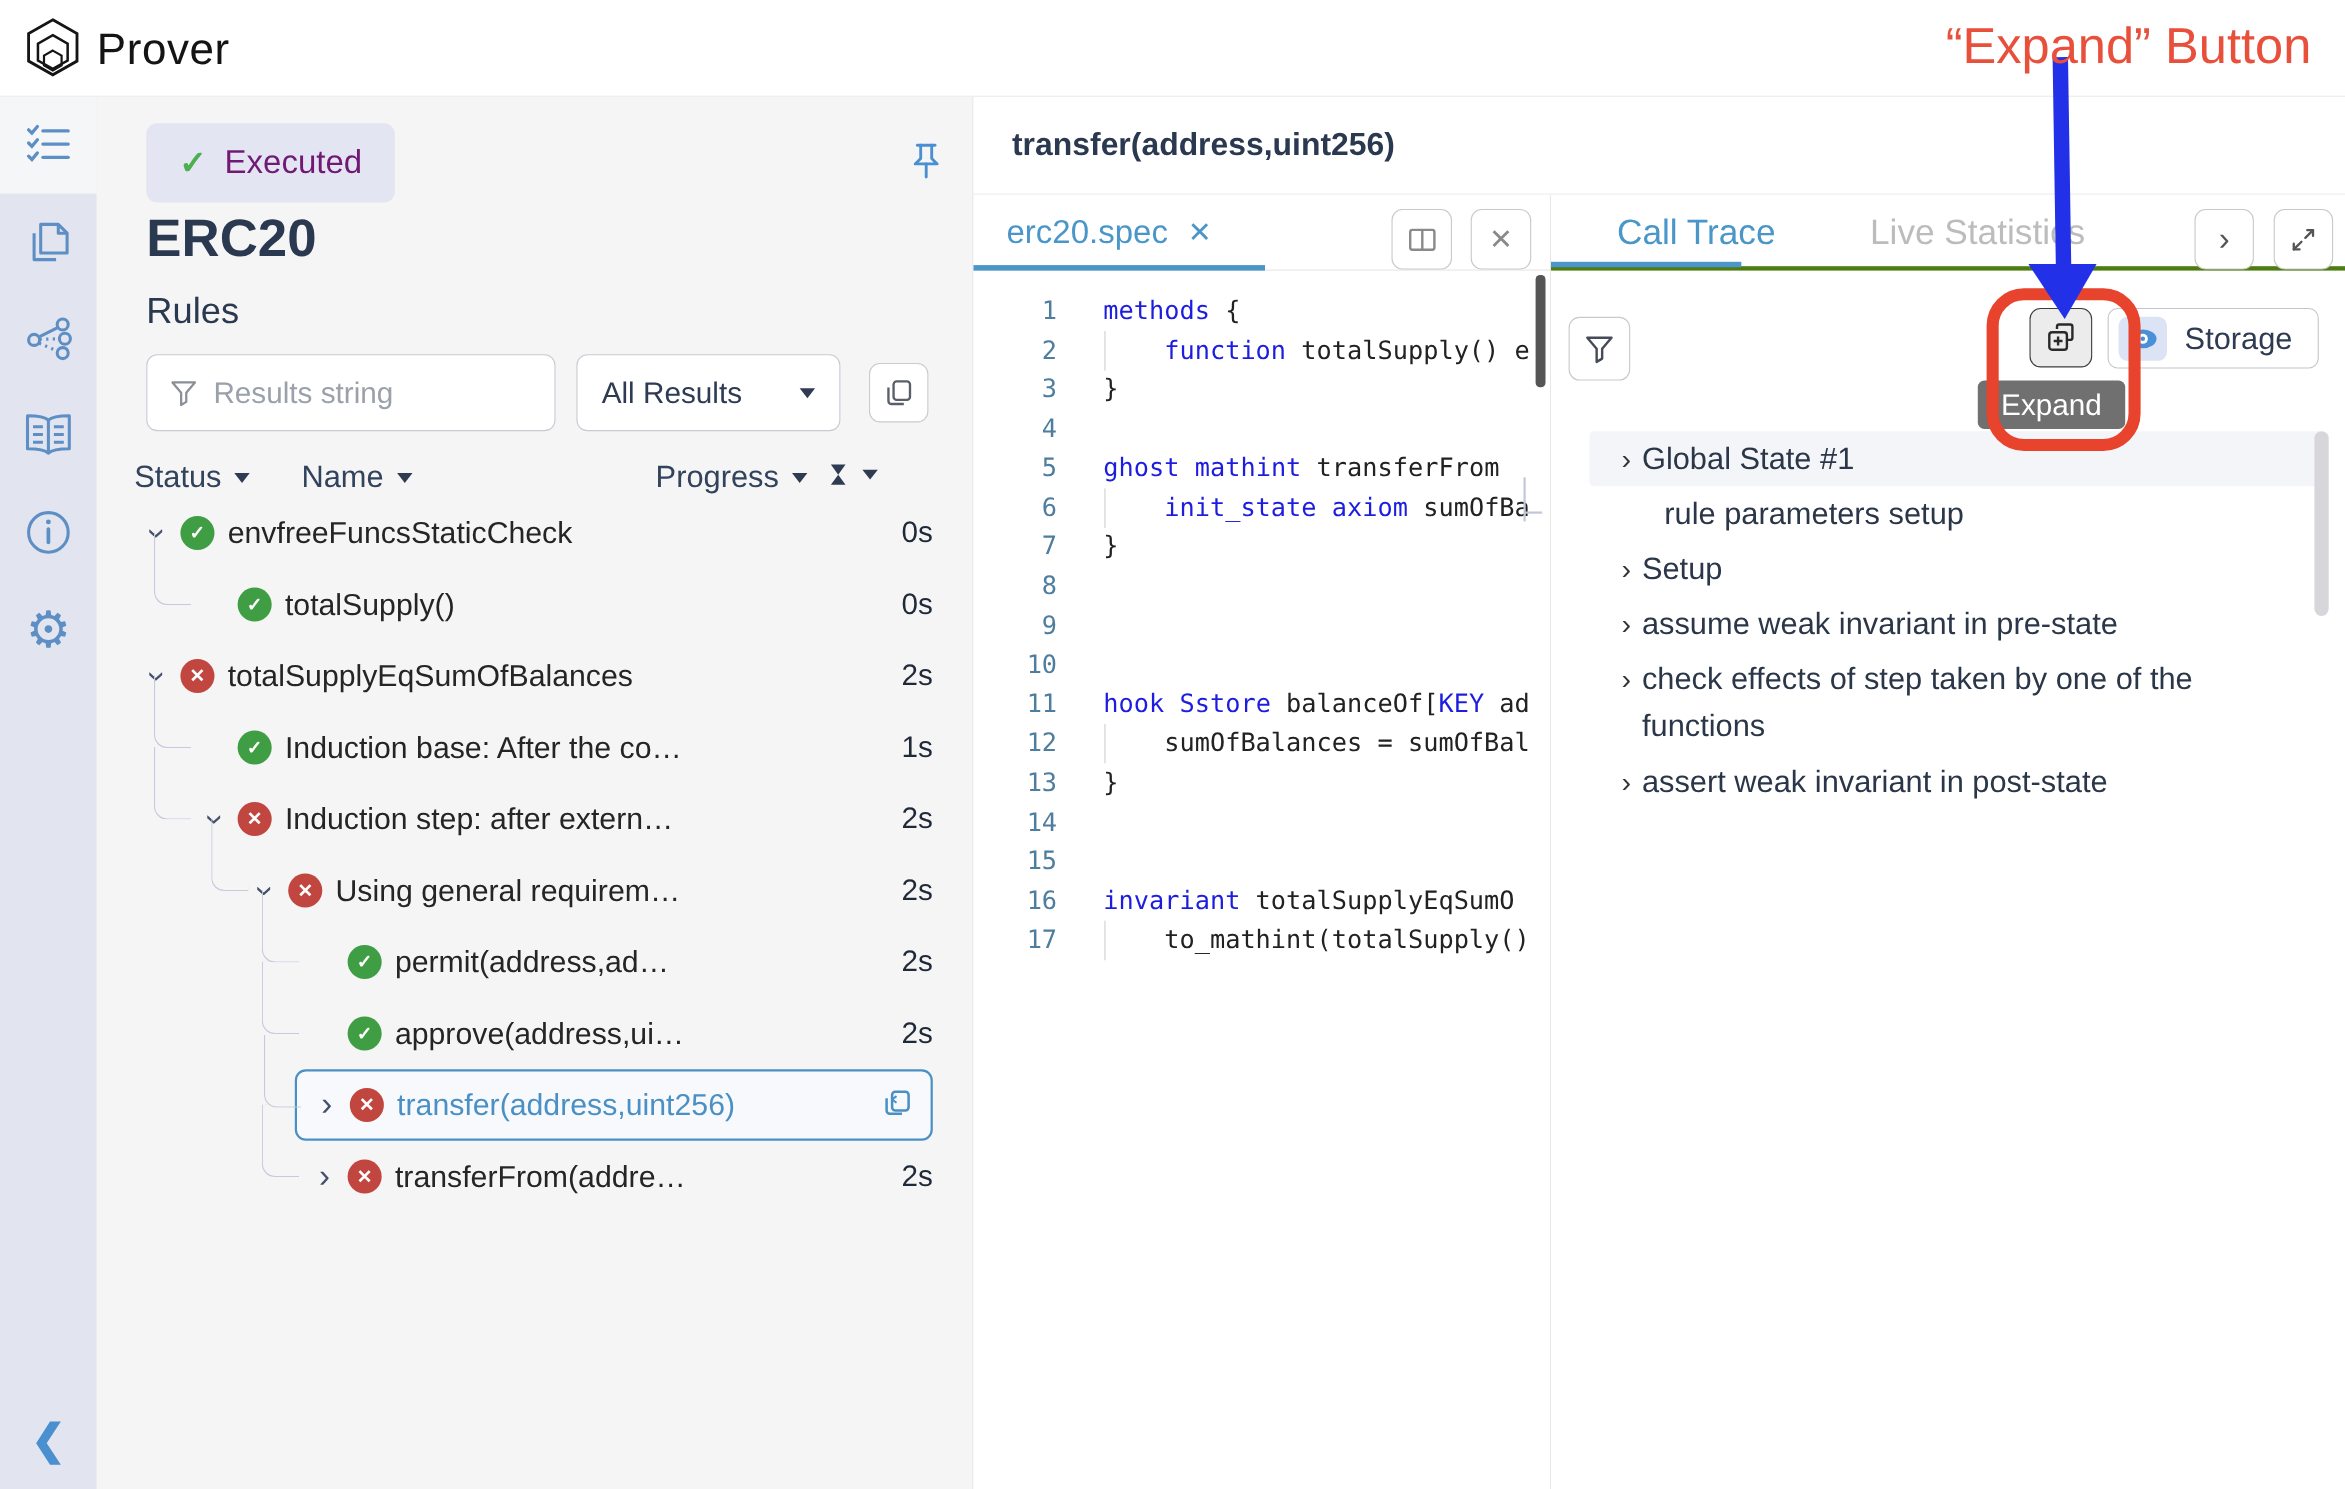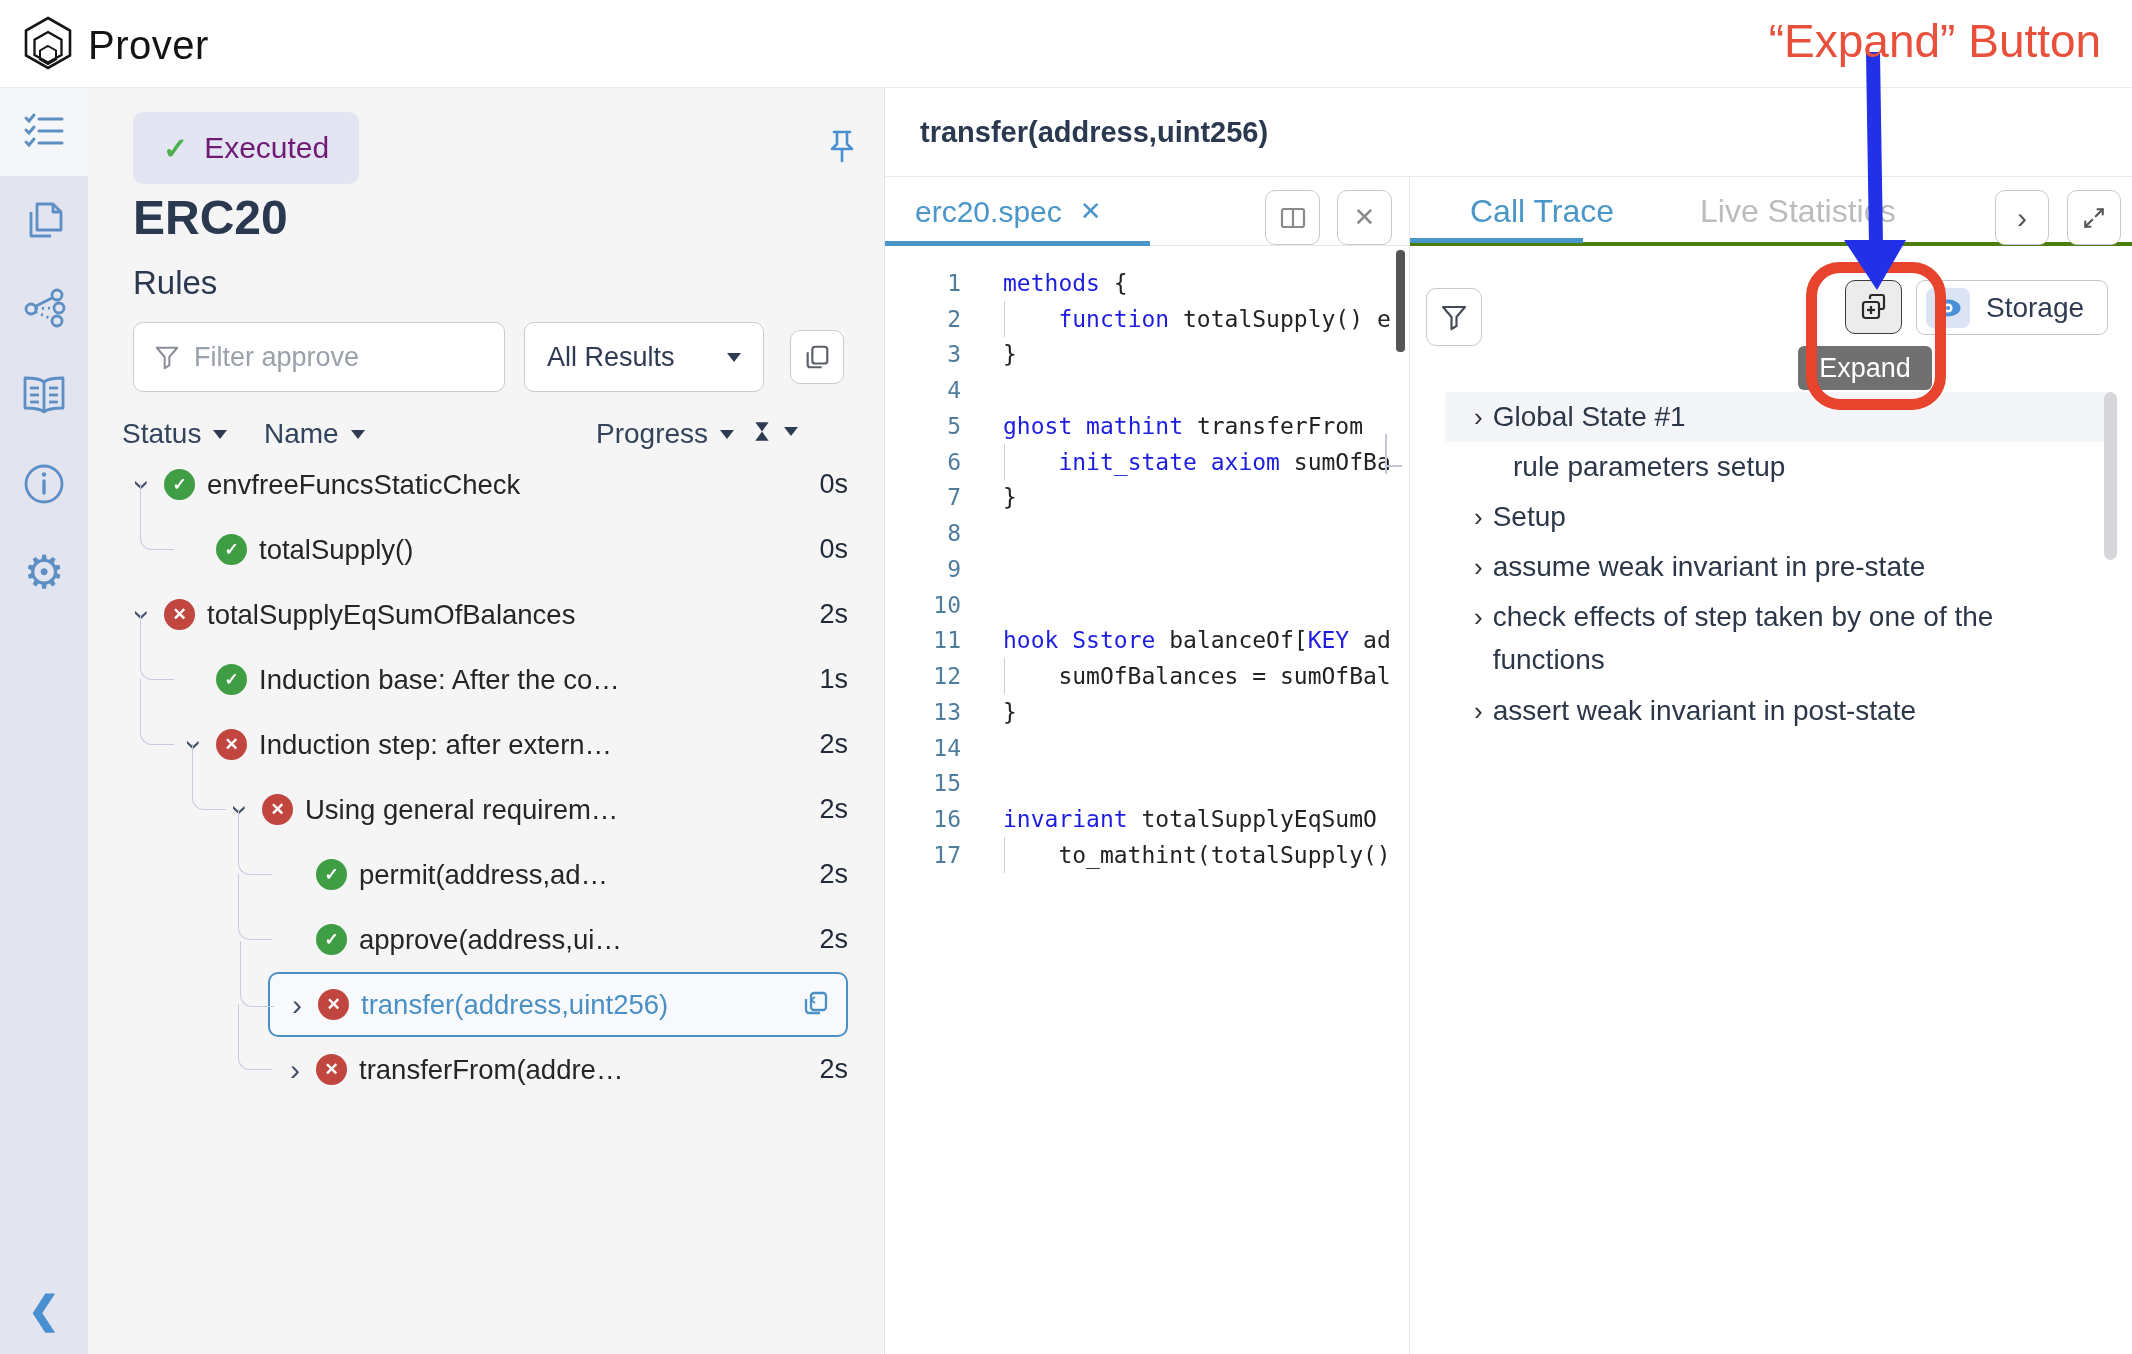--- a/index.html
+++ b/index.html
@@ -40,21 +40,21 @@
     border:1.5px solid #c9cbd2; border-radius:10px; display:flex; align-items:center;
     justify-content:space-between; padding:0 22px; cursor:pointer; }
   .results-select .val { font-size:27px; color:#2e3b52; }
   .caret { width:0; height:0; border-left:7px solid transparent; border-right:7px solid transparent;
     border-top:9px solid #2e3b52; display:inline-block; }
   .copy-btn { position:absolute; left:702px; top:242px; width:54px; height:54px; background:#fff;
     border:1.5px solid #c9cbd2; border-radius:10px; display:flex; align-items:center; justify-content:center; cursor:pointer; }
 
   .cols-header { position:absolute; left:0; top:330px; width:100%; height:40px; font-size:28px; color:#32435c; }
   .col-h { position:absolute; display:inline-flex; align-items:center; gap:12px; cursor:pointer; }
-  .col-status { left:34px; } .col-name { left:176px; } .col-progress { left:508px; } .col-time { left:664px; }
+  .col-status { left:34px; } .col-name { left:186px; } .col-progress { left:508px; } .col-time { left:664px; }
 
   .tree { position:absolute; left:0; top:364px; width:100%; }
   .tree-row { position:relative; height:65px; display:flex; align-items:center; cursor:pointer; }
   .row-elbow { position:absolute; top:-33px; height:66px; width:34px;
     border-left:1.5px solid #c6cadf; border-bottom:1.5px solid #c6cadf; border-bottom-left-radius:12px; }
   .tchev { width:26px; text-align:center; font-size:30px; color:#44506a; flex:0 0 26px; }
   .tchev.down { transform:rotate(90deg); }
   .tchev.hidden { visibility:hidden; }
   .sicon { width:31px; height:31px; border-radius:50%; color:#fff; font-size:17px; font-weight:bold;
     display:flex; align-items:center; justify-content:center; margin:0 12px 0 8px; flex:0 0 31px; }
@@ -228,21 +228,21 @@
       <span class="badge-check">✓</span>
       <span class="badge-label">Executed</span>
     </div>
     <div class="job-title">ERC20</div>
     <div class="section-title">Rules</div>
 
     <div class="filter-input">
       <svg width="26" height="26" viewBox="0 0 28 28">
         <path d="M3 4 h22 l-8.5 10 v9 l-5 3 v-12 z" stroke="#8b8f98" stroke-width="2.2" fill="none" stroke-linejoin="round"></path>
       </svg>
-      <span class="ph">Filter approve</span>
+      <span class="ph">Results string</span>
     </div>
 
     <div class="results-select">
       <span class="val">All Results</span>
       <span class="caret"></span>
     </div>
 
     <div class="copy-btn">
       <svg width="28" height="28" viewBox="0 0 30 30">
         <g stroke="#5a5f6a" stroke-width="2.3" fill="none" stroke-linejoin="round">

